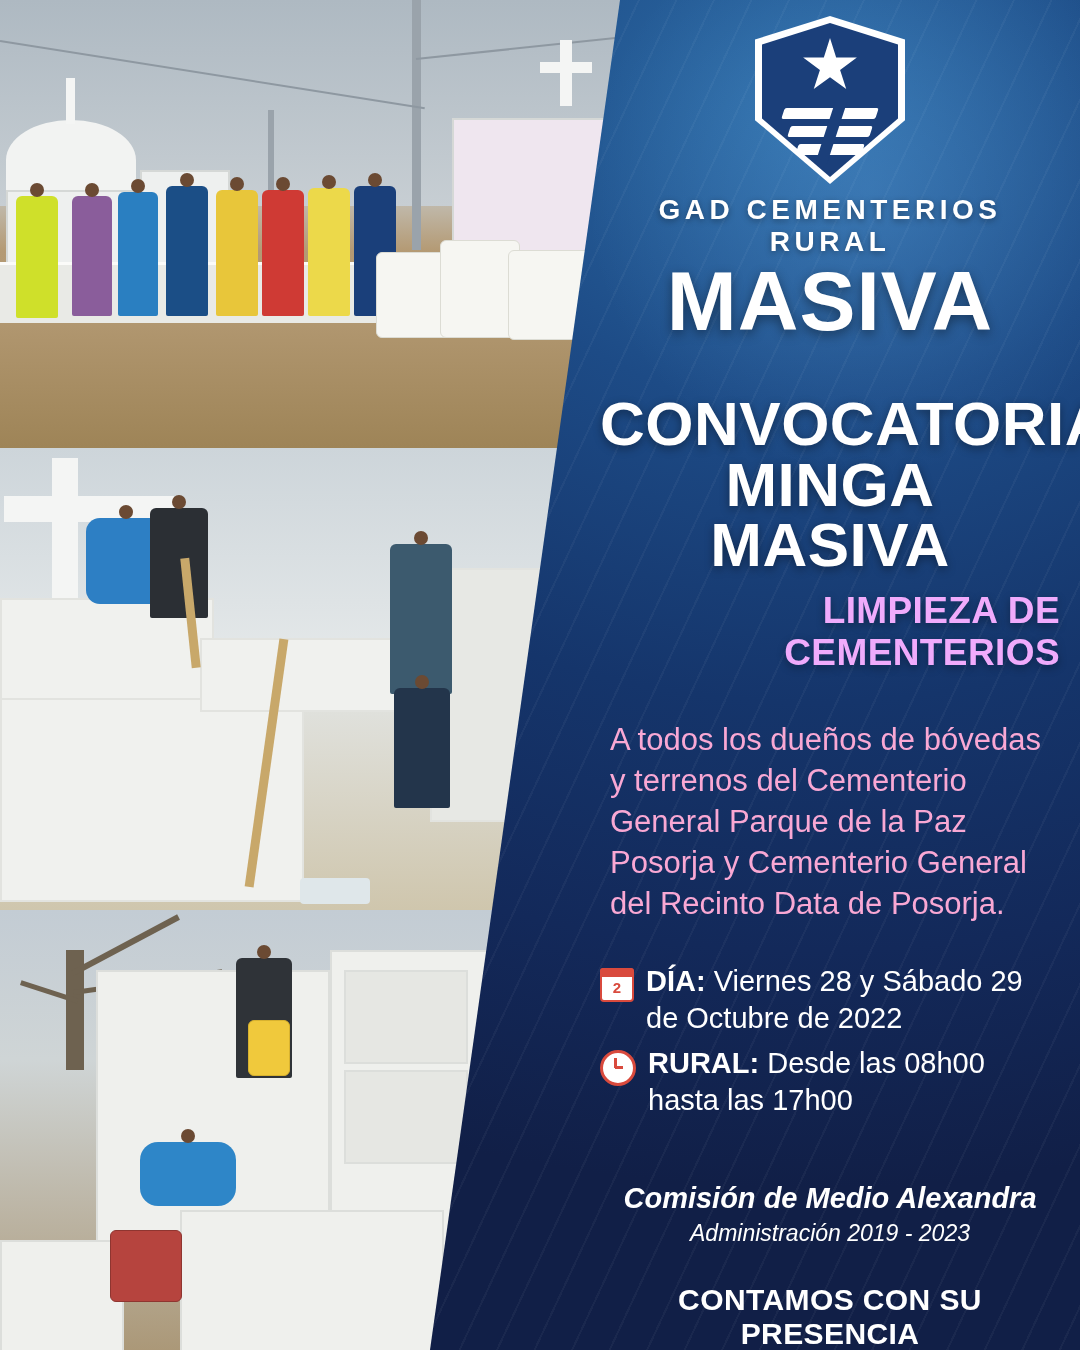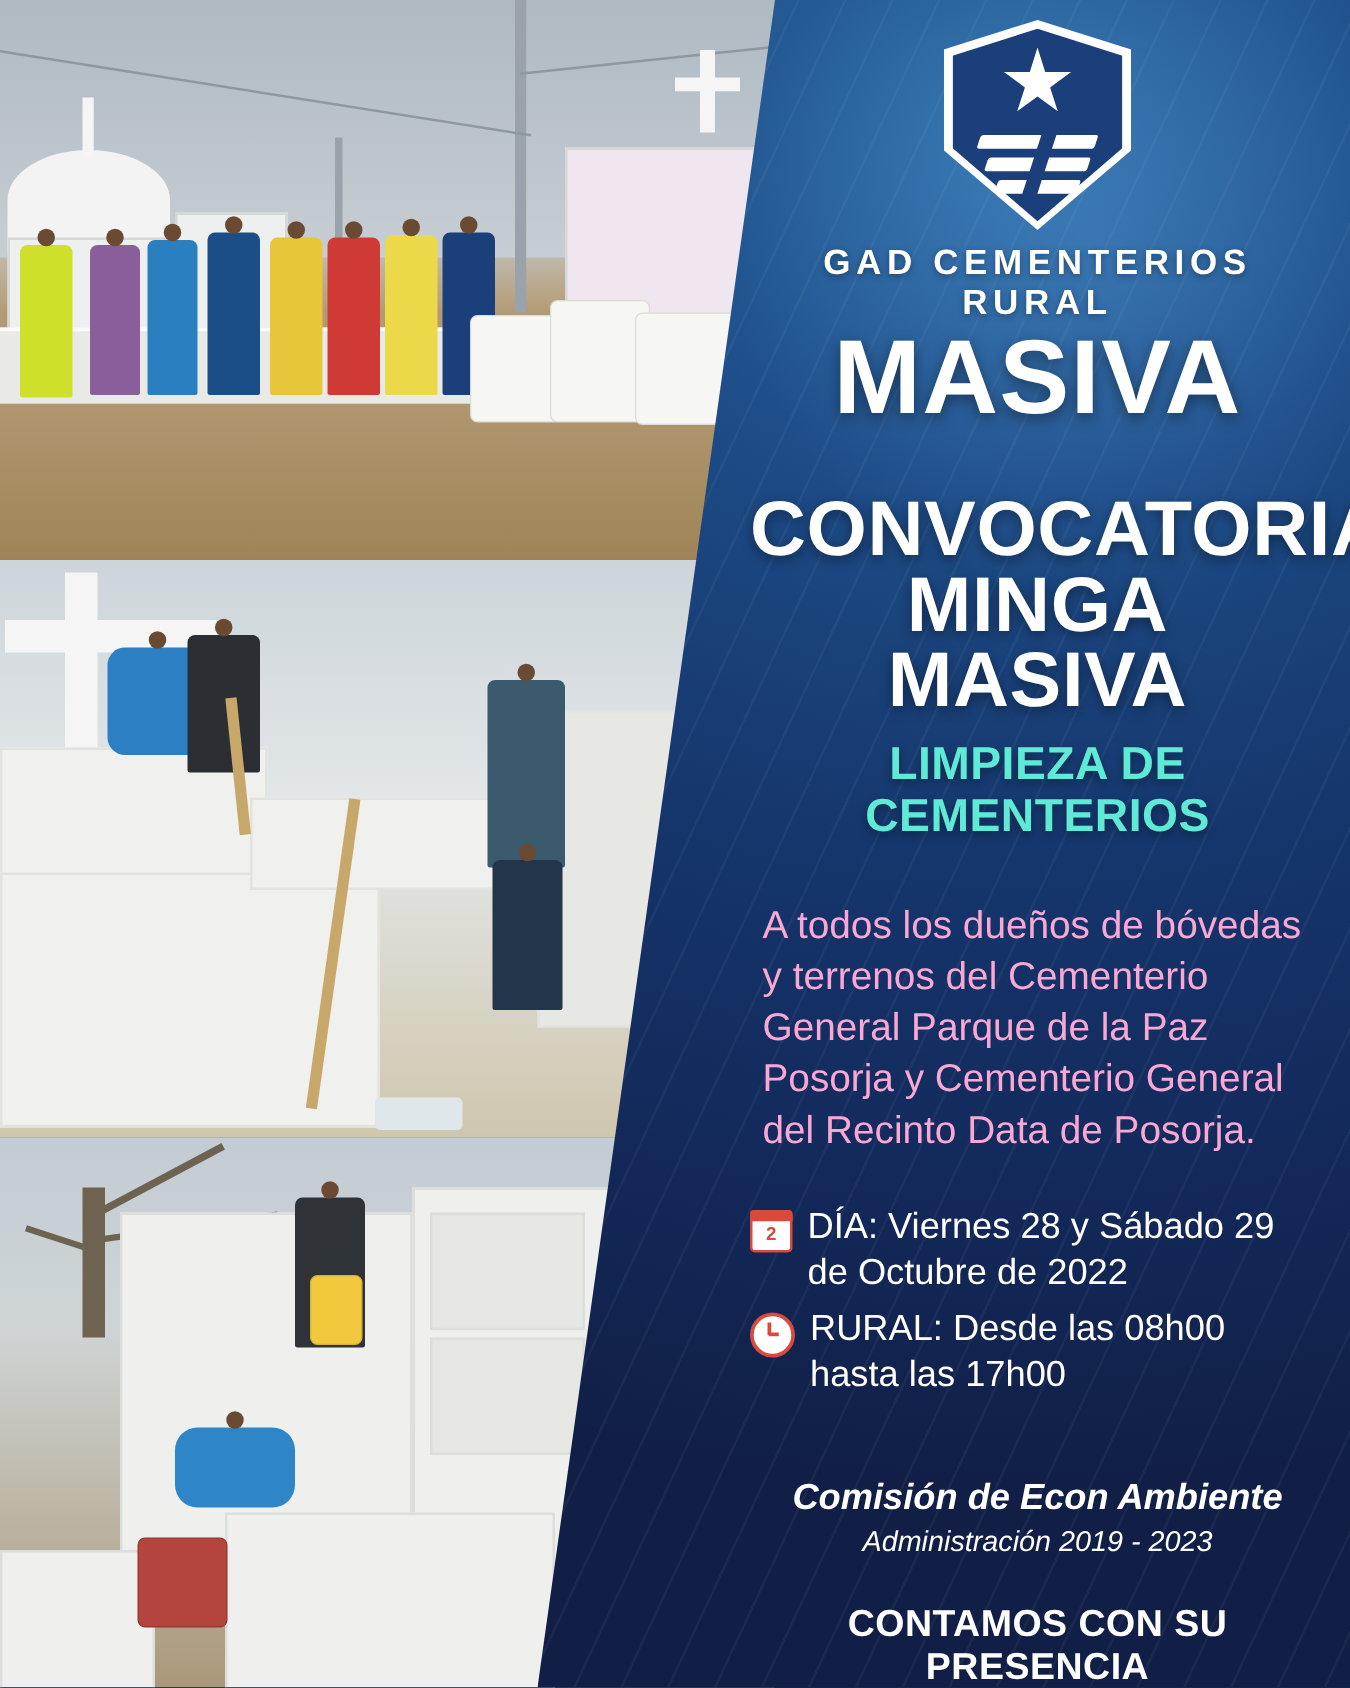--- a/index.html
+++ b/index.html
@@ -202,22 +202,22 @@
     margin-top: 52px;
     text-align:center;
     font-size: 62px;
     line-height: .98;
     font-weight: bold;
     letter-spacing: .5px;
     text-shadow: 0 3px 10px rgba(0,0,0,.38);
   }
   .subhead {
     margin-top: 14px;
-    text-align:center;
-    color: #5eead4;
+    text-align:right;
+    color: #f0abfc;
     font-size: 37px;
     font-weight: bold;
     letter-spacing: .4px;
     text-shadow: 0 3px 8px rgba(0,0,0,.35);
   }
 
   
   .body-text {
     margin: 46px 0 0 10px;
     width: 445px;
@@ -228,21 +228,21 @@
 
   .info-block { margin: 38px 0 0 0px; width: 452px; }
   .info-row {
     display: flex;
     align-items: flex-start;
     gap: 12px;
     margin-bottom: 8px;
     font-size: 29px;
     line-height: 1.28;
   }
-  .info-row .label { font-weight: normal; }
+  .info-row .label { font-weight: bold; }
   .ic {
     flex: 0 0 auto;
     width: 30px; height: 30px;
     margin-top: 5px;
     position: relative;
   }
   .ic-cal {
     background:#ffffff;
     border-radius:4px;
     border:2px solid #d94a3d;
@@ -425,19 +425,19 @@
       <div class="info-row">
         <span class="ic ic-clock"></span>
         <span>
           <span class="label">RURAL:</span>
           <span>Desde las 08h00 hasta las 17h00</span>
         </span>
       </div>
     </div>
 
     <div class="signature">
-      <div class="sig-1">Comisión de Econ Ambiente</div>
+      <div class="sig-1">Comisión de Medio Alexandra</div>
       <div class="sig-3">Administración 2019 - 2023</div>
     </div>
 
     <div class="closing">CONTAMOS CON SU PRESENCIA</div>
   </div>
 </div>
 
 </body></html>

